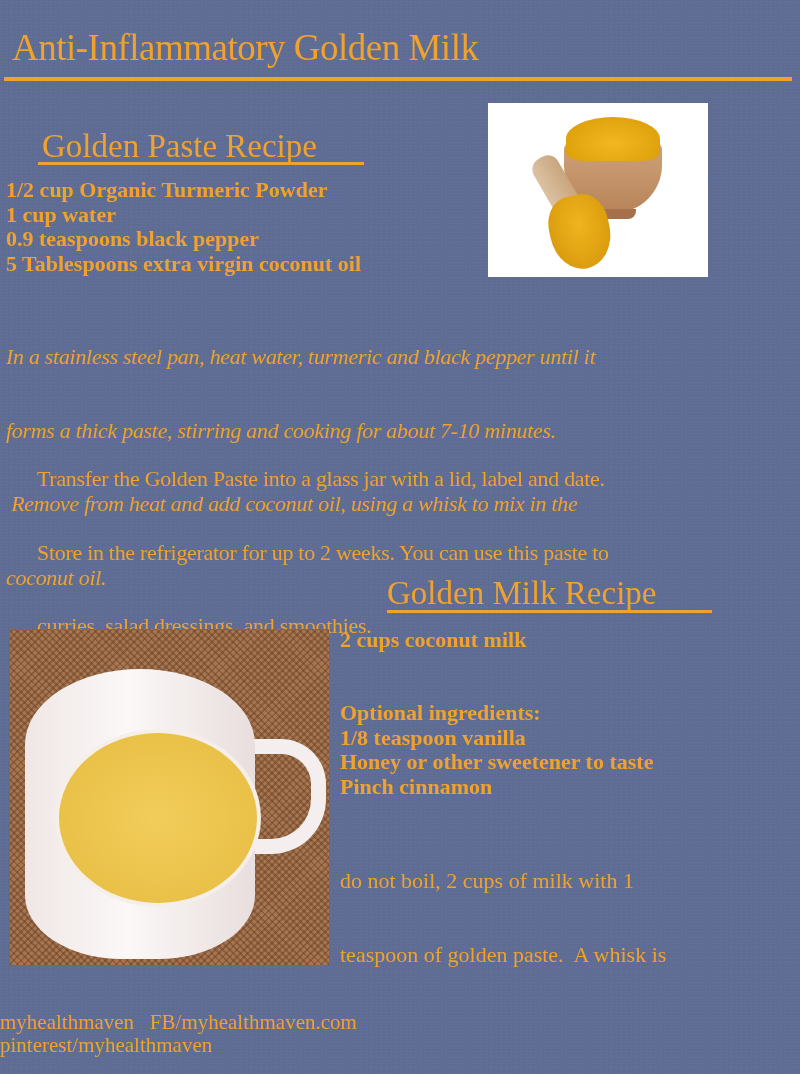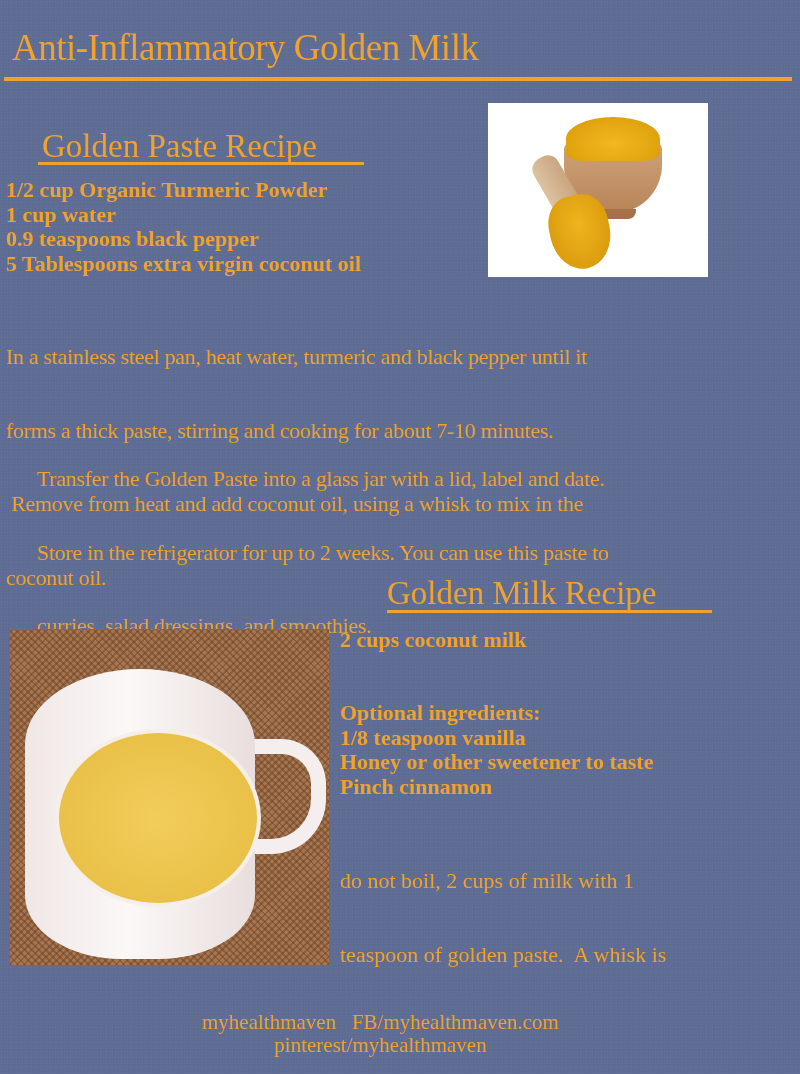--- a/index.html
+++ b/index.html
@@ -18,21 +18,21 @@
     .title {
       left: 12px; top: 20px; font-size: 37px; line-height: 56px; letter-spacing: -0.5px;
       font-family: "Liberation Serif", serif; white-space: nowrap;
     }
     .title-rule { left: 4px; top: 77px; width: 788px; height: 4px; background: #f0a22c; }
     .h2 { font-family: "Liberation Serif", serif; font-size: 33px; line-height: 36px; white-space: nowrap; }
     .h2-rule { height: 2.5px; background: #f0a22c; }
     .list { font-family: "Liberation Serif", serif; font-size: 22px; line-height: 24.5px; white-space: nowrap; font-weight: bold; }
     .para { font-family: "Liberation Serif", serif; font-size: 22px; line-height: 24.5px; letter-spacing: -0.3px; }
     .para2 { font-family: "Liberation Serif", serif; font-size: 22px; line-height: 24.5px; }
-    .footer { font-family: "Liberation Serif", serif; font-size: 21px; line-height: 21px; text-align: center; width: 761px; left: 0; }
+    .footer { font-family: "Liberation Serif", serif; font-size: 21px; line-height: 21px; width: 761px; left: 0; }
 
     
     .turmeric { left: 488px; top: 103px; width: 220px; height: 174px; background: #ffffff; overflow: hidden; }
     .bowl { position: absolute; left: 76px; top: 40px; width: 98px; height: 70px;
       background: linear-gradient(180deg,#cfa27a,#b88458); border-radius: 6px 6px 48px 48px; }
     .bowl-base { position: absolute; left: 108px; top: 106px; width: 40px; height: 10px; background:#a6714a; border-radius: 0 0 8px 8px; }
     .bowl-powder { position: absolute; left: 78px; top: 14px; width: 94px; height: 44px;
       background: radial-gradient(ellipse at 50% 60%, #f2b820 0%, #e0a30e 70%, #c98c06 100%); border-radius: 50% 50% 20% 20%; }
     .scoop { position: absolute; left: 40px; top: 62px; width: 28px; height: 110px; transform: rotate(-30deg);
       transform-origin: top left; background: linear-gradient(90deg,#dcc2a2,#c9a57e); border-radius: 12px; }
@@ -69,21 +69,21 @@
 </div>
 
 <div class="abs turmeric" title="turmeric powder in wooden bowl and scoop">
   <div class="bowl"></div>
   <div class="bowl-base"></div>
   <div class="bowl-powder"></div>
   <div class="scoop"></div>
   <div class="scoop-powder"></div>
 </div>
 
-<div class="abs para" style="left:6px; top:296px; white-space:pre;">
+<div class="abs para" style="left:6px; top:296px; white-space:pre;font-style:italic;">
   <div>In a stainless steel pan, heat water, turmeric and black pepper until it</div>
   <div>forms a thick paste, stirring and cooking for about 7-10 minutes.</div>
   <div> Remove from heat and add coconut oil, using a whisk to mix in the</div>
   <div>coconut oil.</div>
 </div>
 
 <div class="abs para" style="left:6px; top:418px; white-space:pre;margin-left:31px;">
   <div>Transfer the Golden Paste into a glass jar with a lid, label and date.</div>
   <div>Store in the refrigerator for up to 2 weeks. You can use this paste to</div>
   <div>curries, salad dressings, and smoothies.</div>

